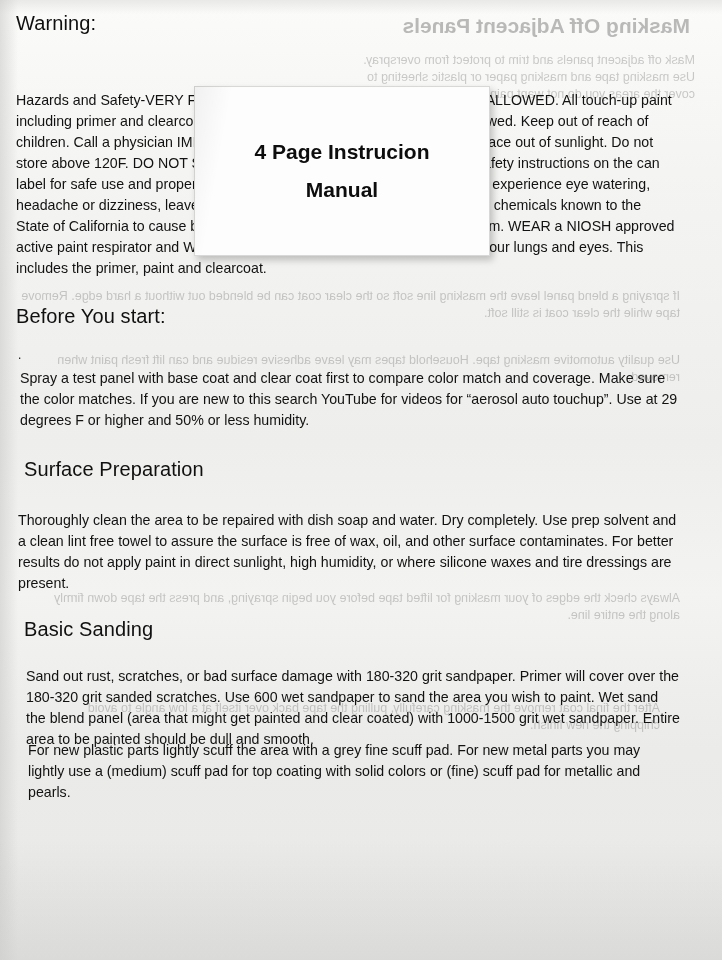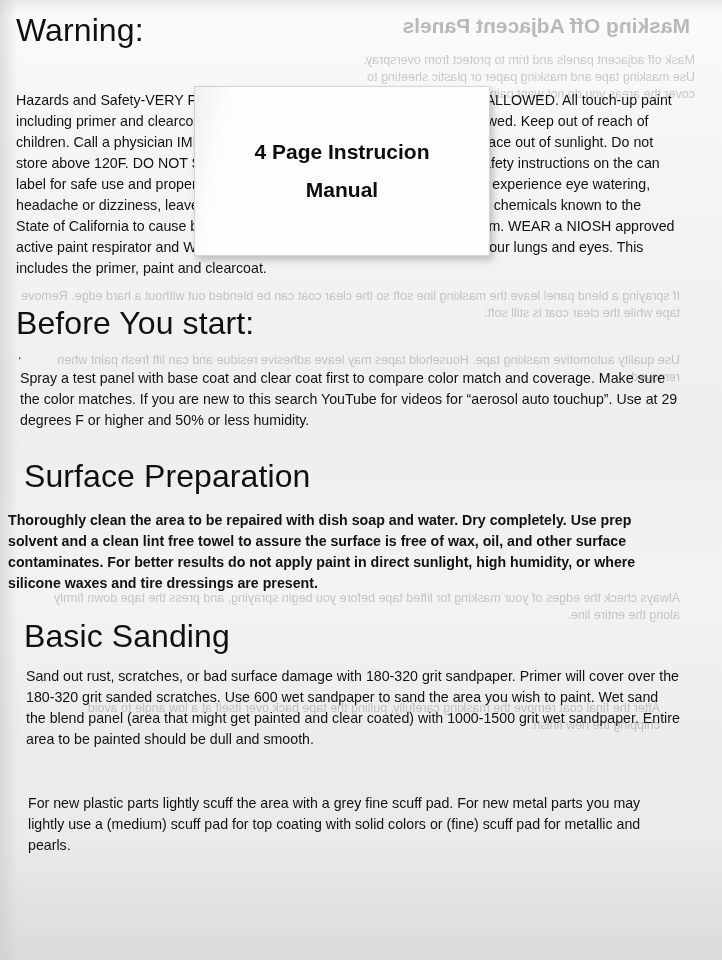--- a/index.html
+++ b/index.html
@@ -64,21 +64,21 @@
   
   .content {
     position: absolute;
     left: 0; top: 0;
     width: 722px;
   }
   h1.section {
     position: absolute;
     margin: 0;
     font-weight: 400;
-    font-size: 32px;
+    font-size: 20px;
     letter-spacing: 0.1px;
     color: #101010;
   }
   p.body {
     position: absolute;
     margin: 0;
     font-size: 14.2px;
     line-height: 21px;
     color: #121212;
   }
@@ -142,27 +142,27 @@
     <p class="body" style="left:16px; top:90px; width:662px;">Hazards and Safety-VERY FLAMMABLE and HARMFUL OR FATAL IF SWALLOWED. All touch-up paint including primer and clearcoats are flammable and harmful or fatal if swallowed. Keep out of reach of children. Call a physician IMMEDIATELY if swallowed. Store in a cool dry place out of sunlight. Do not store above 120F. DO NOT STORE IN CAR and avoid freezing. Read all safety instructions on the can label for safe use and proper disposal. Use with adequate ventilation. If you experience eye watering, headache or dizziness, leave area and call physician. This product contains chemicals known to the State of California to cause birth defects, cancer and other reproductive harm. WEAR a NIOSH approved active paint respirator and WEAR safety goggles while spraying to protect your lungs and eyes. This includes the primer, paint and clearcoat.</p>
 
     <h1 class="section" style="left:16px; top:305px; width:400px;">Before You start:</h1>
 
     <p class="body" style="left:18px; top:345px; width:40px; font-size:12px;">.</p>
 
     <p class="body" style="left:20px; top:368px; width:660px;">Spray a test panel with base coat and clear coat first to compare color match and coverage. Make sure the color matches.  If you are new to this search YouTube for videos for “aerosol auto touchup”.  Use at 29 degrees F or higher and 50% or less humidity.</p>
 
     <h1 class="section" style="left:16px; top:458px; width:400px;margin-left:8px;">Surface Preparation</h1>
 
-    <p class="body" style="left:8px; top:510px; width:665px;font-weight:bold;">Thoroughly clean the area to be repaired with dish soap and water.  Dry completely. Use prep solvent and a clean lint free towel to assure the surface is free of wax, oil, and other surface contaminates. For better results do not apply paint in direct sunlight, high humidity, or where silicone waxes and tire dressings are present.</p>
+    <p class="body" style="left:18px; top:510px; width:665px;">Thoroughly clean the area to be repaired with dish soap and water.  Dry completely. Use prep solvent and a clean lint free towel to assure the surface is free of wax, oil, and other surface contaminates. For better results do not apply paint in direct sunlight, high humidity, or where silicone waxes and tire dressings are present.</p>
 
     <h1 class="section" style="left:24px; top:618px; width:400px;">Basic Sanding</h1>
 
     <p class="body" style="left:26px; top:666px; width:655px;">Sand out rust, scratches, or bad surface damage with 180-320 grit sandpaper. Primer will cover over the 180-320 grit sanded scratches. Use 600 wet sandpaper to sand the area you wish to paint. Wet sand the blend panel (area that might get painted and clear coated) with 1000-1500 grit wet sandpaper. Entire area to be painted should be dull and smooth.</p>
 
-    <p class="body" style="left:28px; top:793px; width:645px;">For new plastic parts lightly scuff the area with a grey fine scuff pad. For new metal parts you may lightly use a (medium) scuff pad for top coating with solid colors or (fine) scuff pad for metallic and pearls.</p>
+    <p class="body" style="left:28px; top:740px; width:645px;">For new plastic parts lightly scuff the area with a grey fine scuff pad. For new metal parts you may lightly use a (medium) scuff pad for top coating with solid colors or (fine) scuff pad for metallic and pearls.</p>
 
   </div>
 
   <div class="overlay-card">
     <div class="line">4 Page Instrucion</div>
     <div class="line">Manual</div>
   </div>
   <div class="card-edge"></div>
 
 </div>

